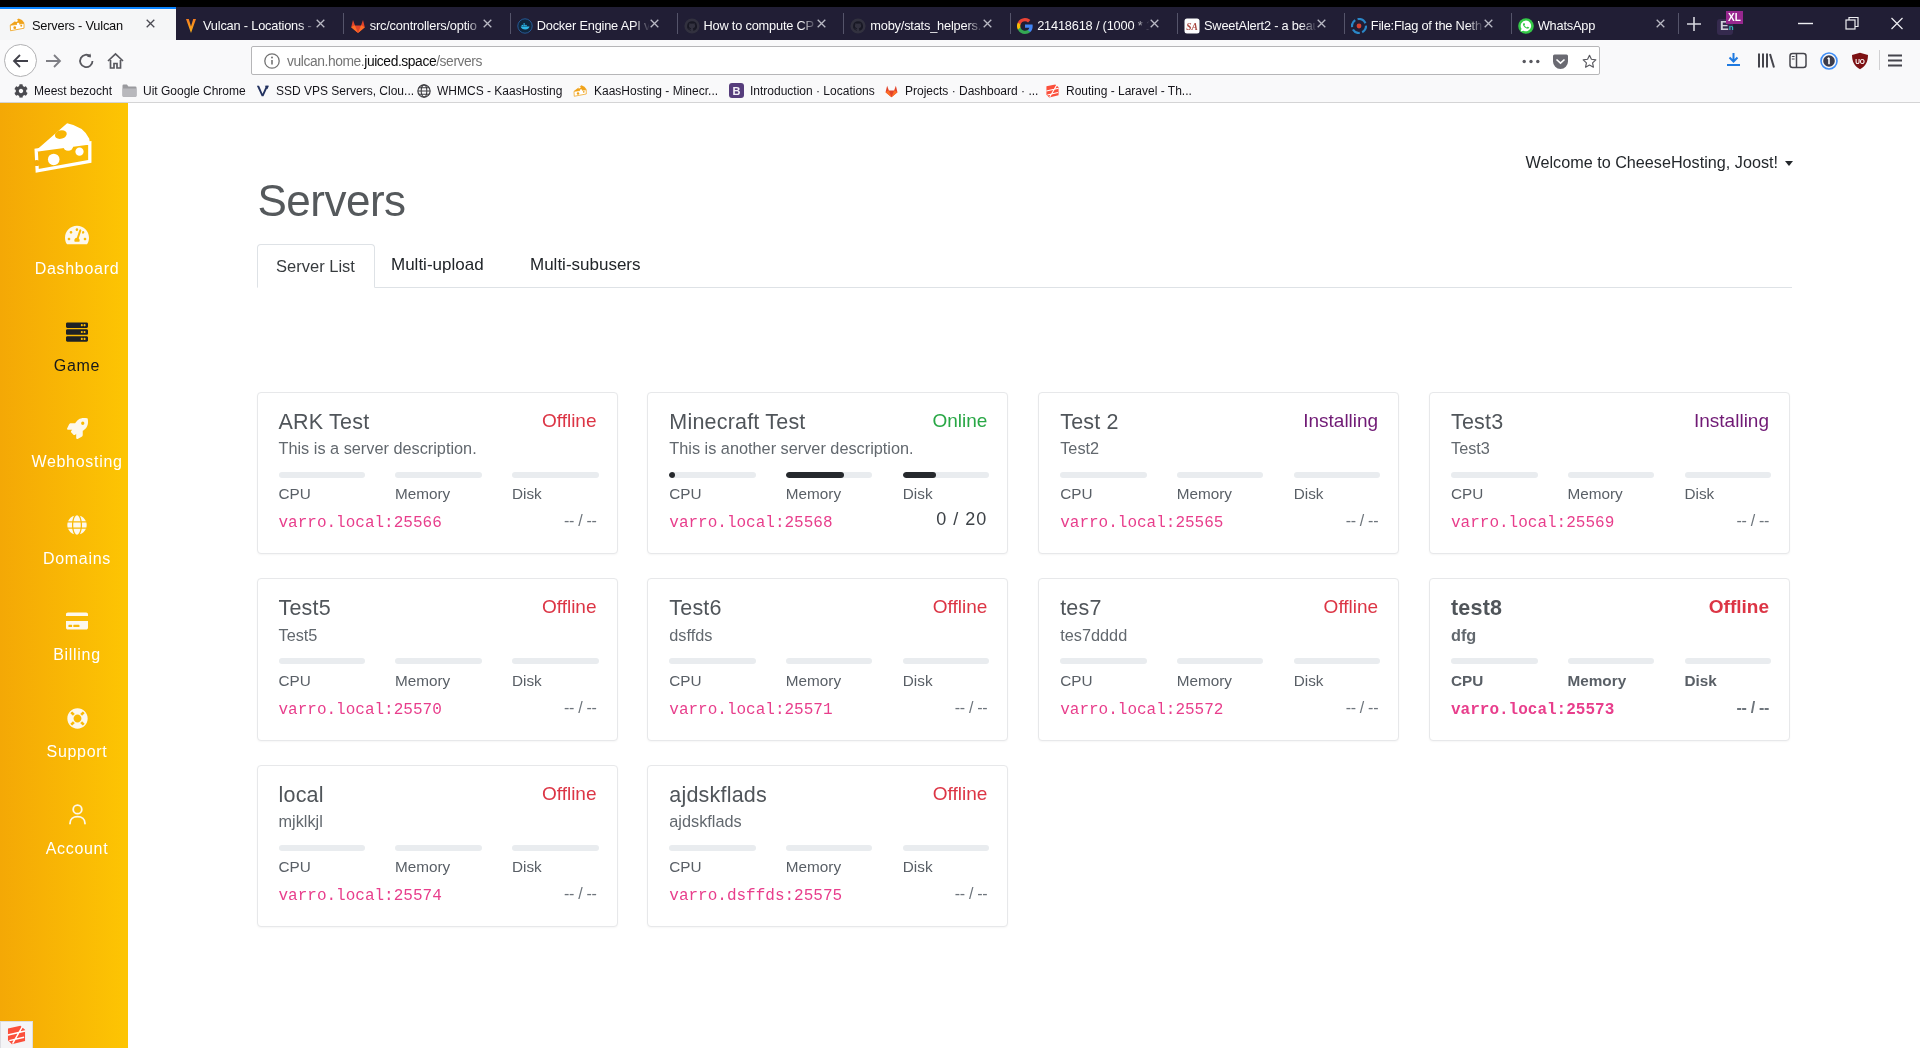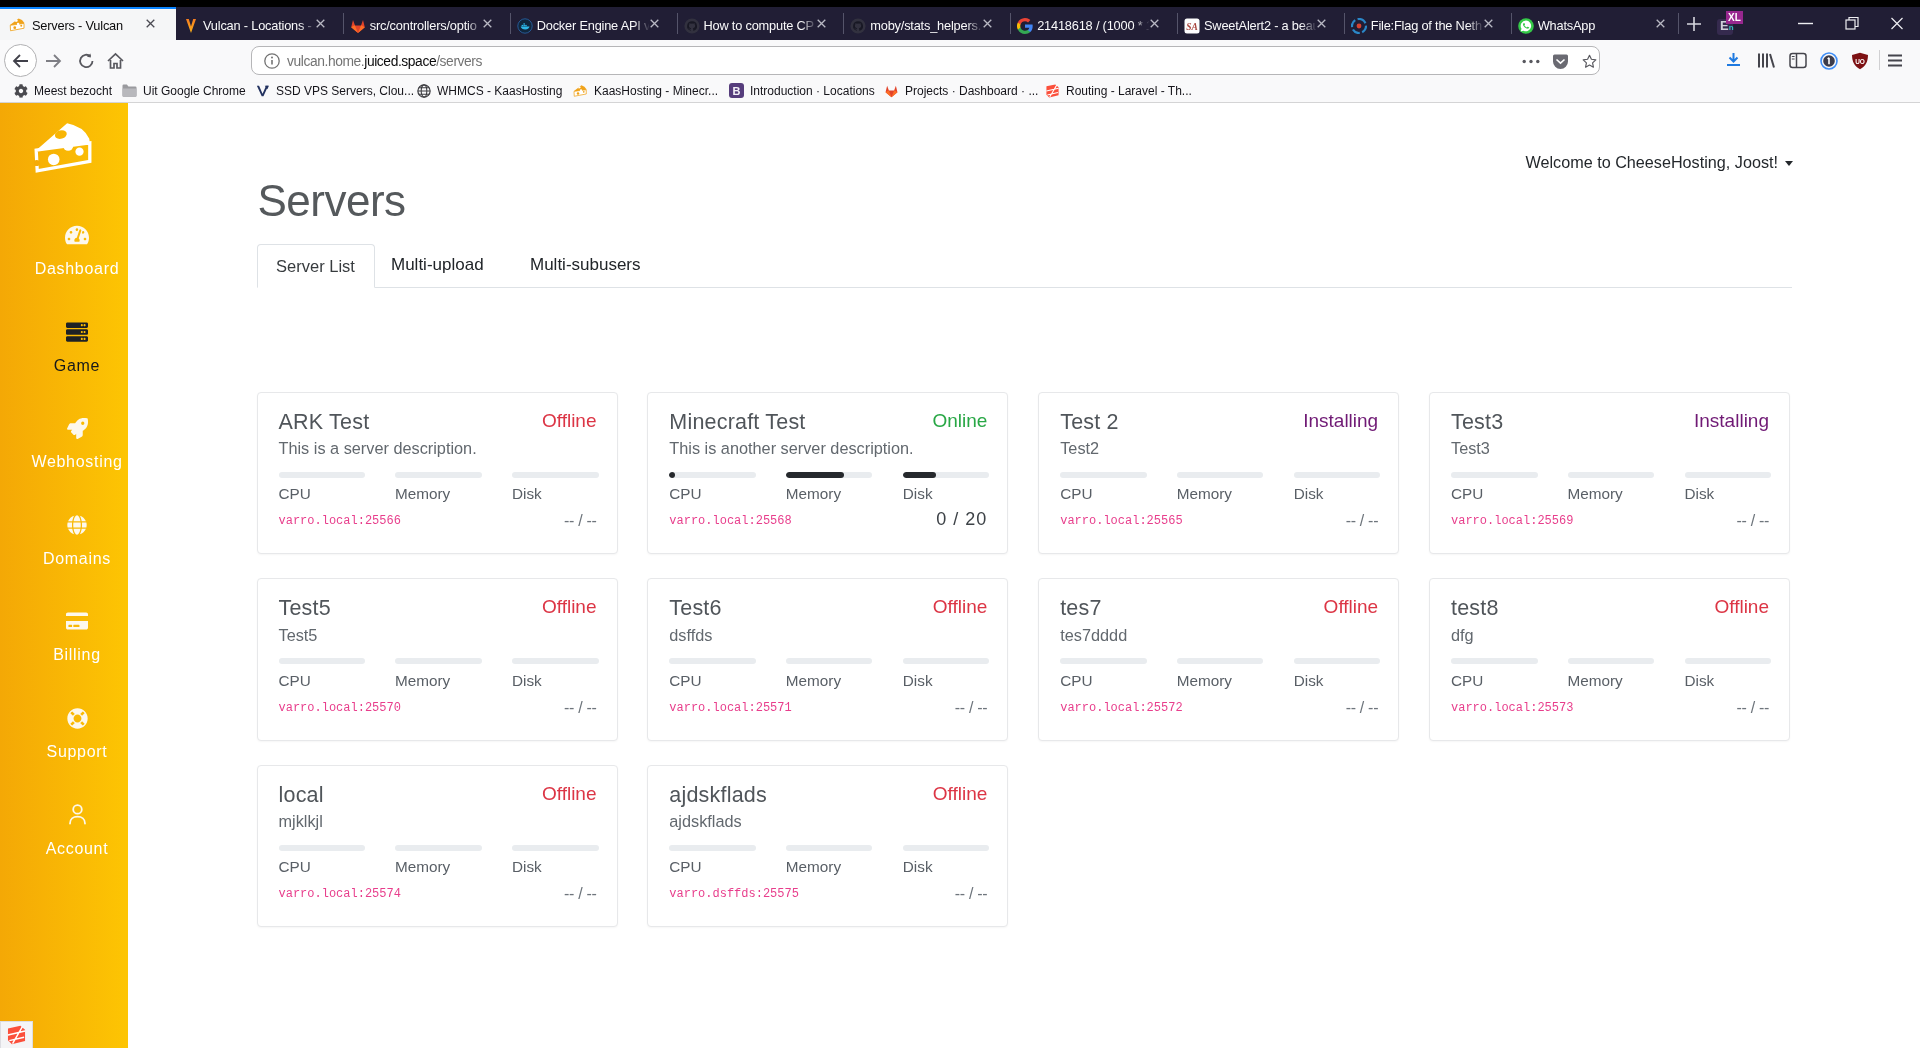--- a/index.html
+++ b/index.html
@@ -18,21 +18,21 @@
 .tab.active .ttl { color:#0c0c0d; left:32px; width:108px; }
 .tab .fade { position:absolute; top:0; left:124px; width:16px; height:33px; background:linear-gradient(to right, rgba(33,30,53,0), #211e35); }
 .tab .cls { position:absolute; top:12px; width:9px; height:9px; }
 .tab .fav { position:absolute; left:7px; top:10.5px; width:16px; height:16px; }
 .tabsep { position:absolute; top:6px; width:1px; height:21px; background:#55546a; }
 .winctl { position:absolute; top:0; height:33px; color:#eeeef2; }
 
 
 .navbar { position:absolute; top:40px; left:0; width:1920px; height:38px; background:#f9f9fa; }
 .backbtn { position:absolute; left:4px; top:4px; width:33px; height:33px; border-radius:50%; background:#fff; border:1px solid #b1b1b3; }
-.urlbar { position:absolute; left:251px; top:6px; width:1349px; height:29px; background:#fff; border:1px solid #b6b6b8; border-radius:8px; }
+.urlbar { position:absolute; left:251px; top:6px; width:1349px; height:29px; background:#fff; border:1px solid #b6b6b8; border-radius:2px; }
 .urltext { position:absolute; left:35px; top:7px; font-size:13.8px; letter-spacing:-0.4px; color:#0c0c0d; white-space:nowrap; }
 .urltext .dim { color:#737373; }
 .navicon { position:absolute; top:0; }
 
 
 .bmbar { position:absolute; top:78px; left:0; width:1920px; height:25px; background:#f9f9fa; border-bottom:1px solid #d4d4d5; }
 .bm { position:absolute; top:0; height:25px; display:flex; align-items:center; gap:6px; font-size:12px; color:#15141a; white-space:nowrap; }
 .bm svg { flex:0 0 auto; }
 
 
@@ -66,21 +66,21 @@
 .card .hd { position:absolute; left:21px; top:17px; font-size:21.5px; color:#50555a; letter-spacing:0.2px; }
 .card .st { position:absolute; right:20px; top:17.3px; font-size:19px; }
 .st.off { color:#dc3545; }
 .st.on { color:#28a745; }
 .st.inst { color:#701a75;text-align:center; }
 .card .desc { position:absolute; left:21px; top:46.7px; font-size:16.3px; color:#62686e; }
 .card .bar { position:absolute; top:79px; width:86.5px; height:6px; border-radius:3px; background:#e9ecef; overflow:hidden; }
 .card .bar i { display:block; height:6px; border-radius:3px; background:#26292d; }
 .card .lbl { position:absolute; top:92.7px; font-size:15.3px; color:#595f66; }
 .c1 { left:21px; } .c2 { left:137.5px; } .c3 { left:254.5px; }
-.card .addr { position:absolute; left:21px; top:121.5px; font-family:"Liberation Mono",monospace; font-size:12px; color:#e83e8c; }
+.card .addr { position:absolute; left:21px; top:121.5px; font-family:"Liberation Mono",monospace; font-size:16px; color:#e83e8c; }
 .card .players { position:absolute; right:20px; top:119.5px; font-size:16px; letter-spacing:-0.3px; color:#6e757c; }
 .card .players.dark { font-size:18px; color:#3d4247; top:116.5px; letter-spacing:1px; }
 </style>
 </head>
 <body>
 <div class="screen">
   <div class="titlebar"></div>
   <div class="tabbar" id="tabbar">
 
     <div class="tab active" style="left:0;width:176px;">
@@ -543,21 +543,21 @@
         <div class="desc">tes7dddd</div>
         <div class="bar c1"></div>
           <div class="bar c2"></div>
           <div class="bar c3"></div>
         <div class="lbl c1">CPU</div>
           <div class="lbl c2">Memory</div>
           <div class="lbl c3">Disk</div>
         <div class="addr">varro.local:25572</div>
           <div class="players">-- / --</div>
       </div>
-      <div class="card" style="left:1301px;top:475px;">
+      <div class="card" style="left:1301px;top:475px;font-weight:bold;">
         <div class="hd">test8</div>
           <div class="st off">Offline</div>
         <div class="desc">dfg</div>
         <div class="bar c1"></div>
           <div class="bar c2"></div>
           <div class="bar c3"></div>
         <div class="lbl c1">CPU</div>
           <div class="lbl c2">Memory</div>
           <div class="lbl c3">Disk</div>
         <div class="addr">varro.local:25573</div>

